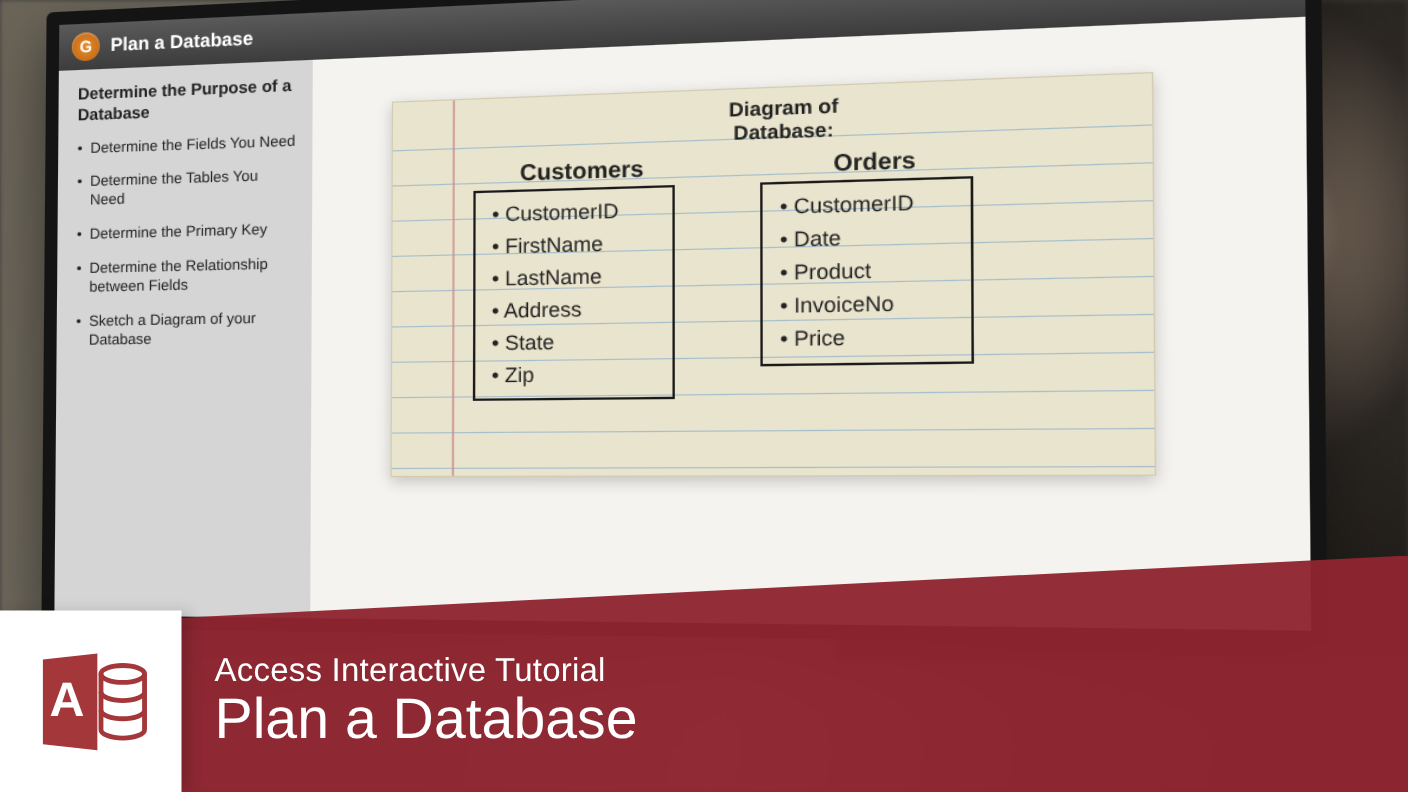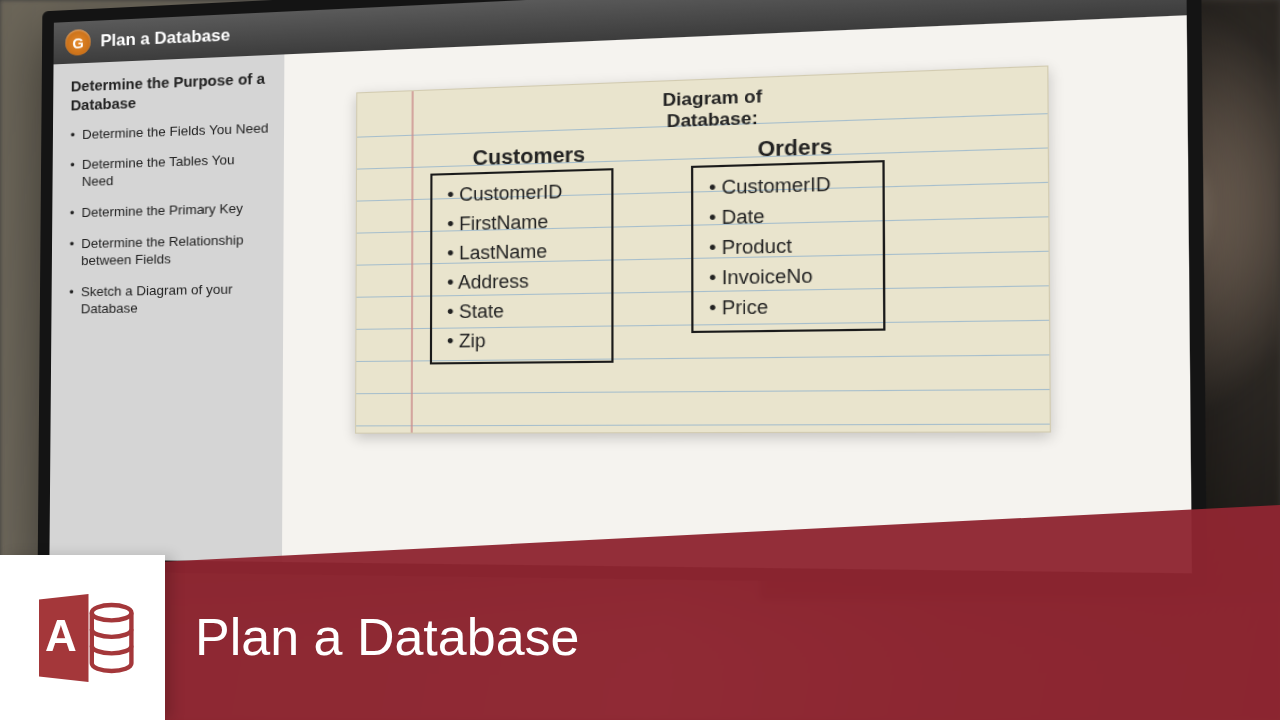--- a/index.html
+++ b/index.html
@@ -214,16 +214,17 @@
       <svg viewBox="0 0 100 100">
         <path d="M10 15 L55 10 L55 90 L10 85 Z" fill="#a4373a"></path>
         <text x="30" y="62" text-anchor="middle" font-family="Segoe UI, Arial" font-size="40" font-weight="600" fill="#ffffff">A</text>
         <ellipse cx="76" cy="27" rx="18" ry="7" fill="none" stroke="#a4373a" stroke-width="4"></ellipse>
         <path d="M58 27 L58 73 A18 7 0 0 0 94 73 L94 27" fill="none" stroke="#a4373a" stroke-width="4"></path>
         <path d="M58 42 A18 7 0 0 0 94 42" fill="none" stroke="#a4373a" stroke-width="4"></path>
         <path d="M58 57 A18 7 0 0 0 94 57" fill="none" stroke="#a4373a" stroke-width="4"></path>
       </svg>
     </div>
     <div class="banner-text">
+      <div class="banner-kicker">Access Interactive Tutorial</div>
       <div class="banner-title">Plan a Database</div>
     </div>
   </div>
 </div>
 
 </body></html>

